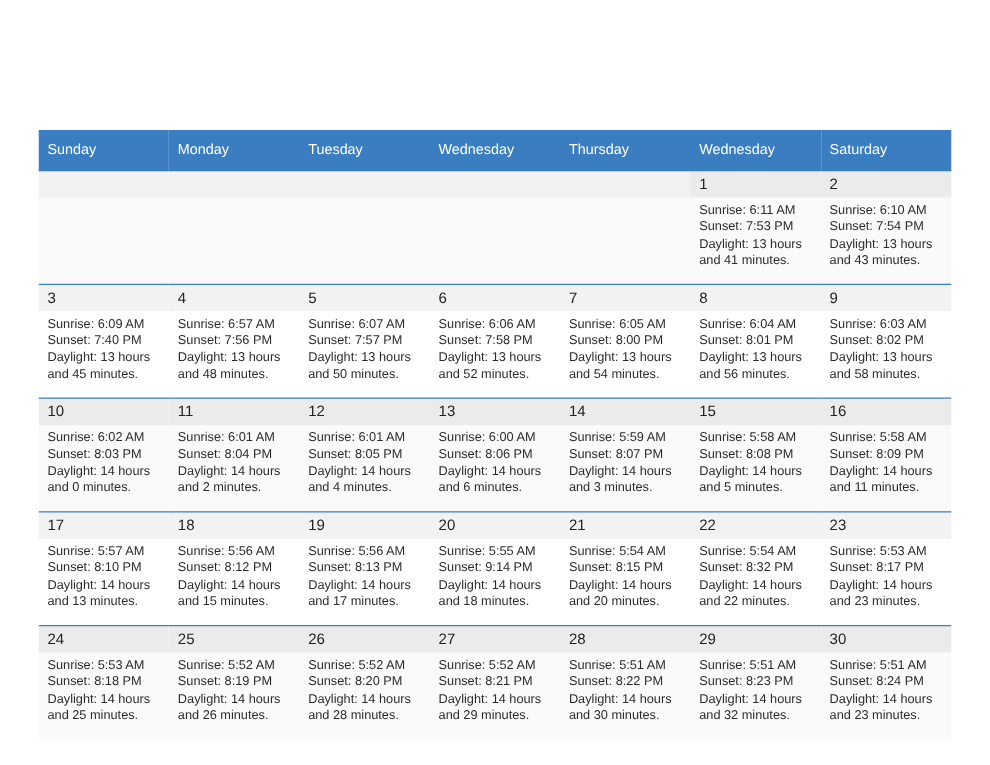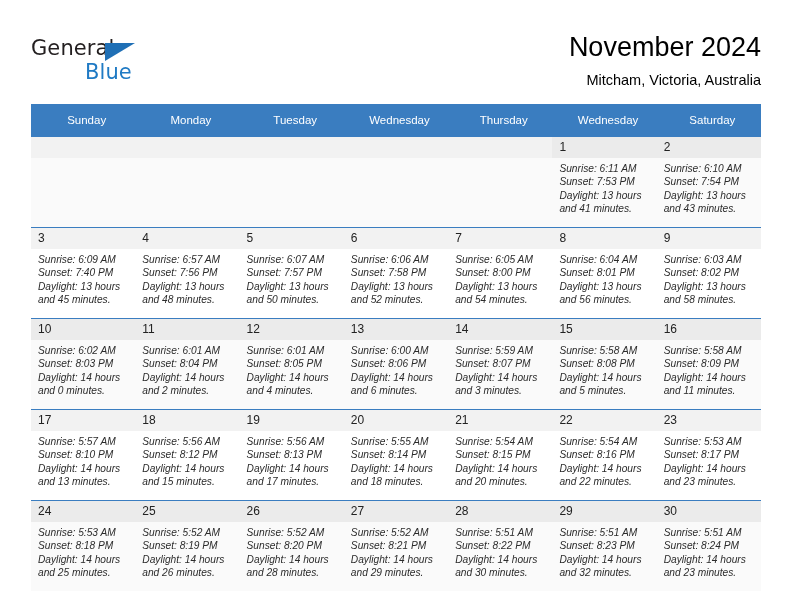--- a/index.html
+++ b/index.html
@@ -94,21 +94,21 @@
     top: 104px;
     width: 730px;
     border-collapse: collapse;
     table-layout: fixed;
   }
   .calendar th {
     background: #3a7dc0;
     color: #ffffff;
     font-size: 11.5px;
     font-weight: 400;
-    text-align: center;
+    text-align: left;
     padding: 6px 0 6px 7px;
     height: 20px;
     vertical-align: middle;
     border: none;
   }
   .calendar td {
     vertical-align: top;
     padding: 0;
     border: none;
     border-top: 1px solid #3a7dc0;
@@ -136,46 +136,34 @@
     background: #ebebeb;
   }
   .week-shade td {
     background: #fafafa;
   }
   .details {
     padding: 4px 5px 0 7px;
     font-size: 10.2px;
     line-height: 13.4px;
     color: #2b2b2b;
-    font-style: italic;
   }
   .details div {
     white-space: nowrap;
   }
   .empty .daynum {
     background: #f2f2f2;
     color: transparent;
   }
 </style>
 </head>
 <body>
 
 <div class="page">
 
-  <div class="header">
-    <div class="logo">
-      <span class="logo-general">General</span>
-      <span class="logo-triangle"></span>
-      <span class="logo-blue">Blue</span>
-    </div>
-    <div class="title-block">
-      <div class="cal-title">November 2024</div>
-      <div class="cal-subtitle">Mitcham, Victoria, Australia</div>
-    </div>
-  </div>
 
   <table class="calendar">
     <thead>
       <tr>
         <th>Sunday</th>
         <th>Monday</th>
         <th>Tuesday</th>
         <th>Wednesday</th>
         <th>Thursday</th>
         <th>Wednesday</th>
@@ -422,21 +410,21 @@
                 <div>Daylight: 14 hours</div>
                 <div>and 17 minutes.</div>
               </div>
             </div>
           </td>
           <td>
             <div class="cell-inner">
               <span class="daynum">20</span>
               <div class="details">
                 <div>Sunrise: 5:55 AM</div>
-                <div>Sunset: 8:14 PM</div>
+                <div>Sunset: 9:14 PM</div>
                 <div>Daylight: 14 hours</div>
                 <div>and 18 minutes.</div>
               </div>
             </div>
           </td>
           <td>
             <div class="cell-inner">
               <span class="daynum">21</span>
               <div class="details">
                 <div>Sunrise: 5:54 AM</div>
@@ -444,21 +432,21 @@
                 <div>Daylight: 14 hours</div>
                 <div>and 20 minutes.</div>
               </div>
             </div>
           </td>
           <td>
             <div class="cell-inner">
               <span class="daynum">22</span>
               <div class="details">
                 <div>Sunrise: 5:54 AM</div>
-                <div>Sunset: 8:16 PM</div>
+                <div>Sunset: 8:32 PM</div>
                 <div>Daylight: 14 hours</div>
                 <div>and 22 minutes.</div>
               </div>
             </div>
           </td>
           <td>
             <div class="cell-inner">
               <span class="daynum">23</span>
               <div class="details">
                 <div>Sunrise: 5:53 AM</div>

